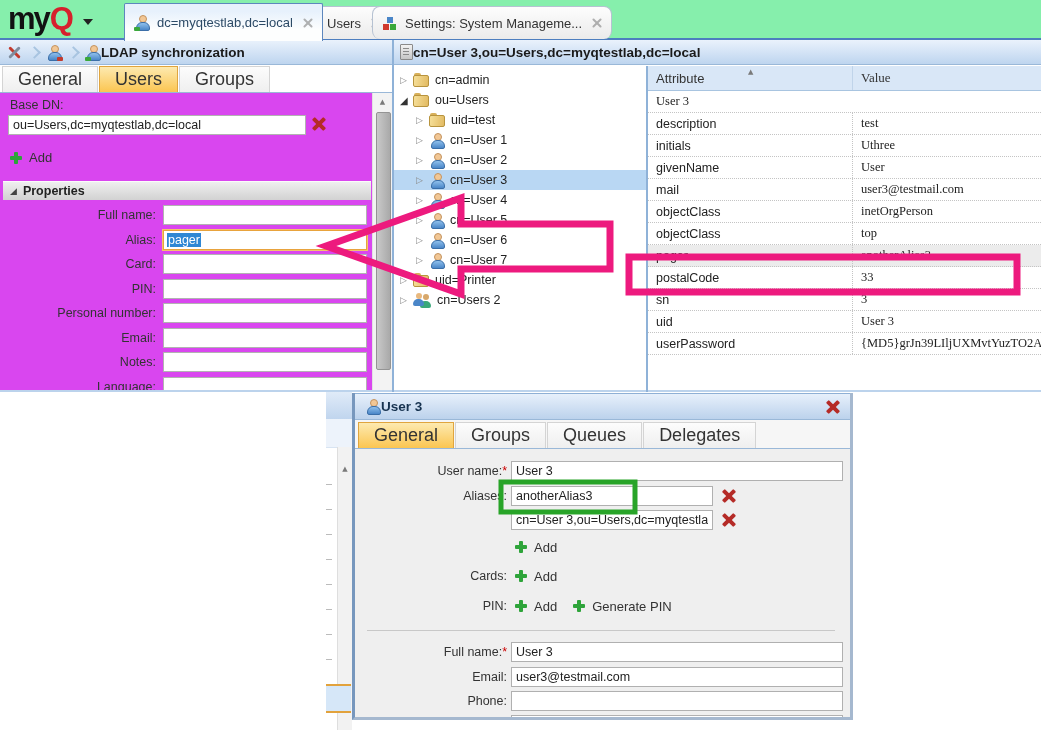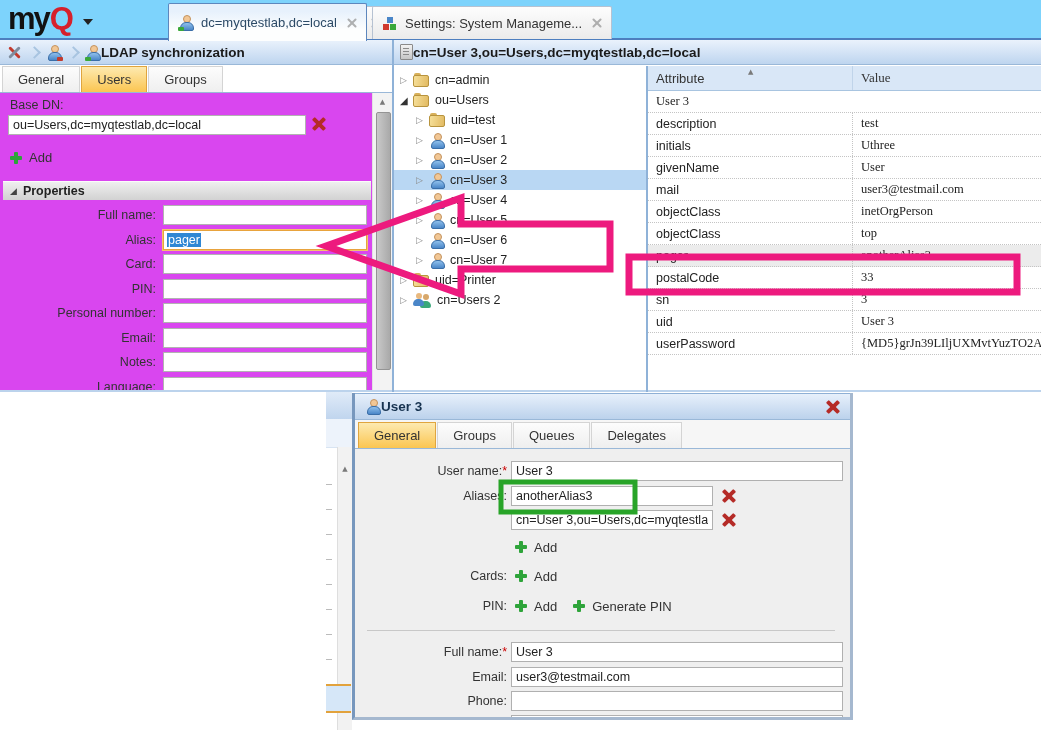--- a/index.html
+++ b/index.html
@@ -1,28 +1,28 @@
 <!DOCTYPE html>
 <html><head>
 <meta charset="utf-8">
 <style>
   html,body{margin:0;padding:0;background:#fff;}
   body{font-family:"Liberation Sans",sans-serif;}
   #app{position:relative;width:1041px;height:730px;background:#fff;overflow:hidden;}
   .glyph{font-family:"DejaVu Sans",sans-serif;}
 
   
-  #tabbar{position:absolute;left:0;top:0;width:1041px;height:48px;background:#7dd3fc;}
+  #tabbar{position:absolute;left:0;top:0;width:1041px;height:48px;background:#86efac;}
   #tabline{position:absolute;left:0;top:38px;width:1041px;height:2px;background:#4d7ebf;}
   #logo{position:absolute;left:8px;top:1px;height:36px;display:flex;align-items:center;cursor:pointer;}
   .logo-my{font-size:31px;font-weight:bold;color:#121212;letter-spacing:-2px;}
   .logo-q{font-size:31px;font-weight:bold;color:#d6202c;margin-left:1px;}
   .logo-caret{width:0;height:0;border-left:5px solid transparent;border-right:5px solid transparent;border-top:6px solid #222;margin-left:9px;margin-top:6px;}
   .toptab{position:absolute;top:6px;height:32px;display:flex;align-items:center;gap:7px;padding:0 9px;background:linear-gradient(#fdfdfd,#ebebeb);border:1px solid #b6c2d2;border-bottom:none;border-radius:2px 2px 0 0;font-size:13px;color:#333;white-space:nowrap;z-index:2;cursor:pointer;}
-  .toptab.active{top:3px;height:37px;background:linear-gradient(#e7f1fc 20%,#fdfefe 70%);border-color:#5d87bd;z-index:4;color:#2c4a66;margin-left:44px;}
+  .toptab.active{top:3px;height:37px;background:linear-gradient(#e7f1fc 20%,#fdfefe 70%);border-color:#5d87bd;z-index:4;color:#2c4a66;}
   .tclose{position:relative;width:10px;height:10px;margin-left:3px;opacity:.65;}
   .tclose::before,.tclose::after{content:"";position:absolute;left:-1px;top:4px;width:12px;height:2px;background:#8a8a8a;border-radius:1px;}
   .tclose::before{transform:rotate(45deg);}  .tclose::after{transform:rotate(-45deg);}
 
   
   .icon-user,.icon-person{position:relative;width:16px;height:15px;display:inline-block;flex:0 0 auto;}
   .icon-user::before,.icon-person::before{content:"";position:absolute;left:5px;top:0;width:6px;height:6px;border-radius:50%;background:#f2c795;border:1px solid #c3935f;}
   .icon-user::after,.icon-person::after{content:"";position:absolute;left:2px;top:7px;width:12px;height:7px;border-radius:6px 6px 2px 2px;background:linear-gradient(#8fc0ec,#4a86c8);border:1px solid #3a6ea8;}
   .accent{position:absolute;width:6px;height:4px;bottom:-1px;left:0;border-radius:1px;z-index:2;}
   .accent-green{background:#3aa83a;}
@@ -50,21 +50,21 @@
 
   
   .phead{position:absolute;top:40px;height:25px;background:linear-gradient(#eaf2fc,#bed5ef);border-bottom:1px solid #9ab8d8;display:flex;align-items:center;padding-left:6px;box-sizing:border-box;}
   .phead-title{font-weight:bold;font-size:13.5px;color:#1a1a1a;margin-left:0;white-space:nowrap;}
   #vline-panels{position:absolute;left:392px;top:40px;width:2px;height:352px;background:#8fb2d8;z-index:3;}
   #vline-tree{position:absolute;left:646px;top:66px;width:2px;height:326px;background:#8fb2d8;z-index:3;}
   #top-body-bottom{position:absolute;left:0;top:390px;width:1041px;height:2px;background:#bcd3ec;}
 
   
   #lp-tabs{position:absolute;left:0;top:66px;width:392px;height:27px;background:#fff;border-bottom:1px solid #9ab8d8;display:flex;align-items:flex-end;padding-left:2px;box-sizing:border-box;}
-  .subtab{height:26px;padding:0 15px;display:flex;align-items:center;font-size:13px;color:#333;background:linear-gradient(#fcfcfc,#efefef);border:1px solid #d4d4d4;border-bottom:none;margin-right:1px;cursor:pointer;box-sizing:border-box;}
+  .subtab{height:26px;padding:0 15px;display:flex;align-items:center;font-size:18px;color:#333;background:linear-gradient(#fcfcfc,#efefef);border:1px solid #d4d4d4;border-bottom:none;margin-right:1px;cursor:pointer;box-sizing:border-box;}
   .subtab.active{background:linear-gradient(#fdeab0,#fbc551);border:1px solid #e0a53e;border-bottom:none;}
   #lp-content{position:absolute;left:0;top:93px;width:372px;height:299px;background:#d946ef;overflow:hidden;}
   .bd-label{position:absolute;left:10px;top:5px;font-size:12.5px;color:#333;}
   .bd-input{position:absolute;left:8px;top:22px;width:288px;height:18px;border:1px solid #b2b2b2;font-size:12.5px;padding:0 4px;font-family:"Liberation Sans",sans-serif;color:#222;}
   .bd-del{position:absolute;left:312px;top:24px;}
   #lp-add{position:absolute;left:10px;top:57px;display:flex;align-items:center;gap:7px;font-size:13px;color:#333;cursor:pointer;}
   #props-bar{position:absolute;left:3px;top:88px;width:368px;height:19px;background:linear-gradient(#efefef,#d2d2d2);border-top:1px solid #fbfbfb;display:flex;align-items:center;padding-left:7px;font-size:12.5px;font-weight:bold;color:#222;box-sizing:border-box;}
   #props-bar .pexp{font-size:9px;color:#444;margin-right:6px;}
   #lp-fields{position:absolute;left:0;top:110px;width:372px;}
   .lp-row{display:flex;align-items:center;height:24.5px;}
@@ -140,21 +140,21 @@
           <i class="accent accent-green"></i>
         </span>
       <span class="tab-label">dc=myqtestlab,dc=local</span>
       <span class="tclose"></span>
     </div>
     <div class="toptab" style="left:294px;">
       <span class="icon-person"></span>
       <span class="tab-label">Users</span>
       <span class="tclose"></span>
     </div>
-    <div class="toptab" style="left:372px;">
+    <div class="toptab" style="left:372px;border-radius:8px;">
       <span class="icon-blocks"></span>
       <span class="tab-label">Settings: System Manageme...</span>
       <span class="tclose"></span>
     </div>
     <div id="tabline"></div>
   </header>
 
   <div class="phead" style="left:0;width:392px;">
     <span class="icon-tools"></span>
     <span class="chev"></span>

